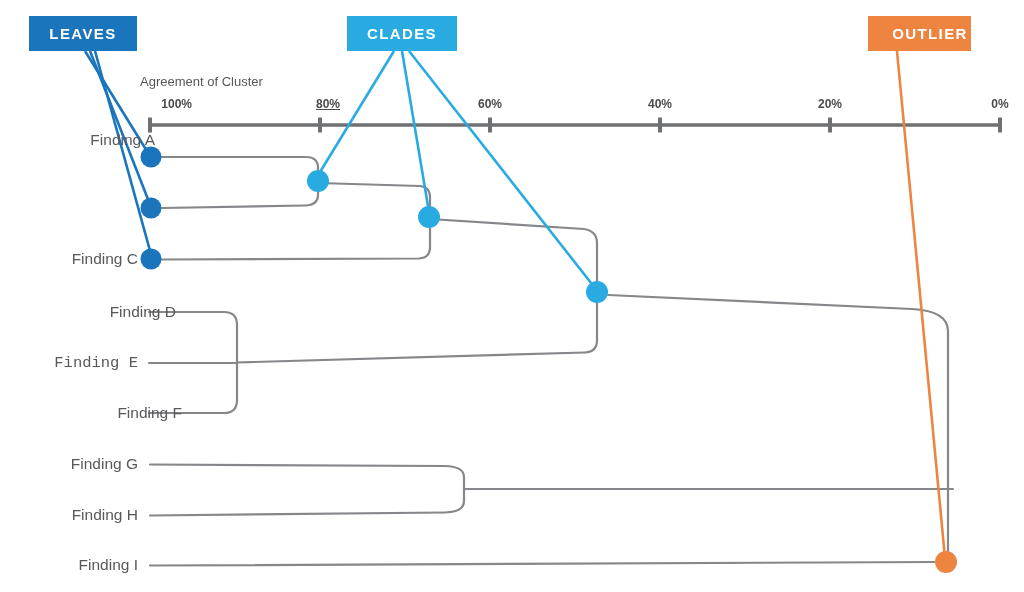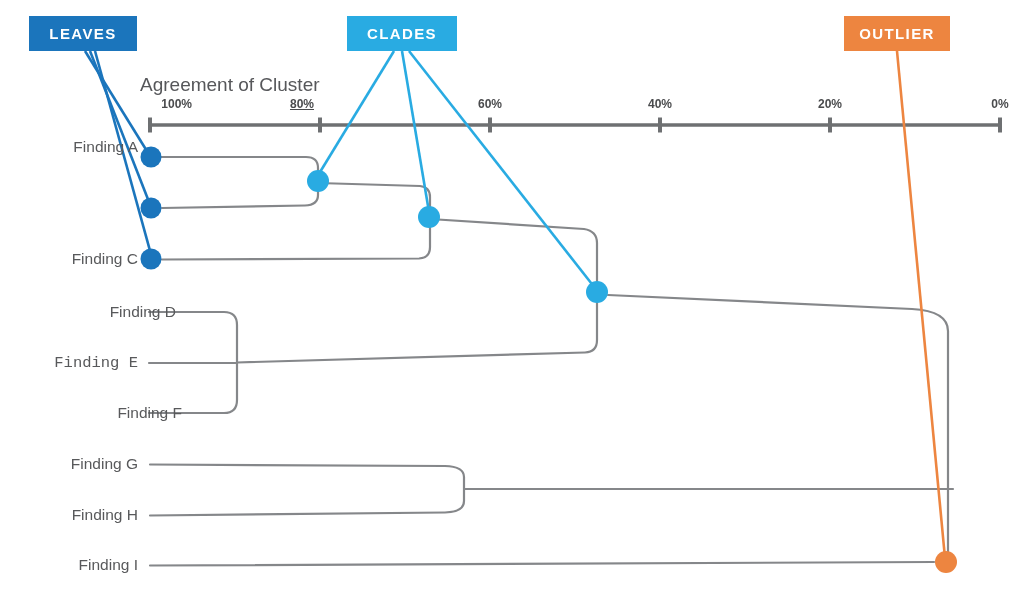--- a/index.html
+++ b/index.html
@@ -25,23 +25,23 @@
   .leader-outlier{stroke:var(--c-outlier);stroke-width:2.6;}
   .dot-leaf{fill:var(--c-leaves);}
   .dot-clade{fill:var(--c-clades);}
   .dot-outlier{fill:var(--c-outlier);}
   .badge{
     position:absolute;top:16px;height:35px;line-height:35px;text-align:center;
     color:#ffffff;font-weight:bold;font-size:15px;letter-spacing:1.4px;
   }
   .badge-leaves{left:29px;width:108px;background:var(--c-leaves);}
   .badge-clades{left:347px;width:110px;background:var(--c-clades);}
-  .badge-outlier{left:844px;width:106px;background:var(--c-outlier);}
+  .badge-outlier{left:868px;width:82px;background:var(--c-outlier);padding-left:21px;}
   .axis-title{
-    position:absolute;left:140px;top:74px;font-size:19px;color:#56575A;
+    position:absolute;left:140px;top:74px;font-size:13px;color:#56575A;
   }
   .tick-label{
     position:absolute;top:97px;width:60px;text-align:center;
     font-size:12px;font-weight:bold;color:var(--c-tick);
   }
   .finding-label{
     position:absolute;left:0;width:138px;height:22px;line-height:22px;
     text-align:right;font-size:15.5px;color:var(--c-text);
   }
 </style>
@@ -86,27 +86,27 @@
     <circle class="dot-clade" cx="597" cy="292" r="11"></circle>
     <circle class="dot-outlier" cx="946" cy="562" r="11"></circle>
   </svg>
 
   <div class="badge badge-leaves">LEAVES</div>
   <div class="badge badge-clades">CLADES</div>
   <div class="badge badge-outlier">OUTLIER</div>
 
   <div class="axis-title">Agreement of Cluster</div>
   <div class="tick-label" style="left:132px;text-align:right;">100%</div>
-  <div class="tick-label" style="left:272px;text-decoration:underline;">80%</div>
+  <div class="tick-label" style="left:298px;text-decoration:underline;">80%</div>
   <div class="tick-label" style="left:460px;">60%</div>
   <div class="tick-label" style="left:630px;">40%</div>
   <div class="tick-label" style="left:800px;">20%</div>
   <div class="tick-label" style="left:970px;">0%</div>
 
-  <div class="finding-label" style="top:136px;">Finding A</div>
+  <div class="finding-label" style="top:129px;margin-left:17px;">Finding A</div>
   <div class="finding-label" style="top:248px;">Finding C</div>
   <div class="finding-label" style="top:301px;margin-left:38px;">Finding D</div>
   <div class="finding-label" style="top:352px;font-family:Liberation Mono, monospace;">Finding E</div>
   <div class="finding-label" style="top:402px;margin-left:44px;">Finding F</div>
   <div class="finding-label" style="top:453px;">Finding G</div>
   <div class="finding-label" style="top:504px;">Finding H</div>
   <div class="finding-label" style="top:554px;">Finding I</div>
 
 </div>
 

